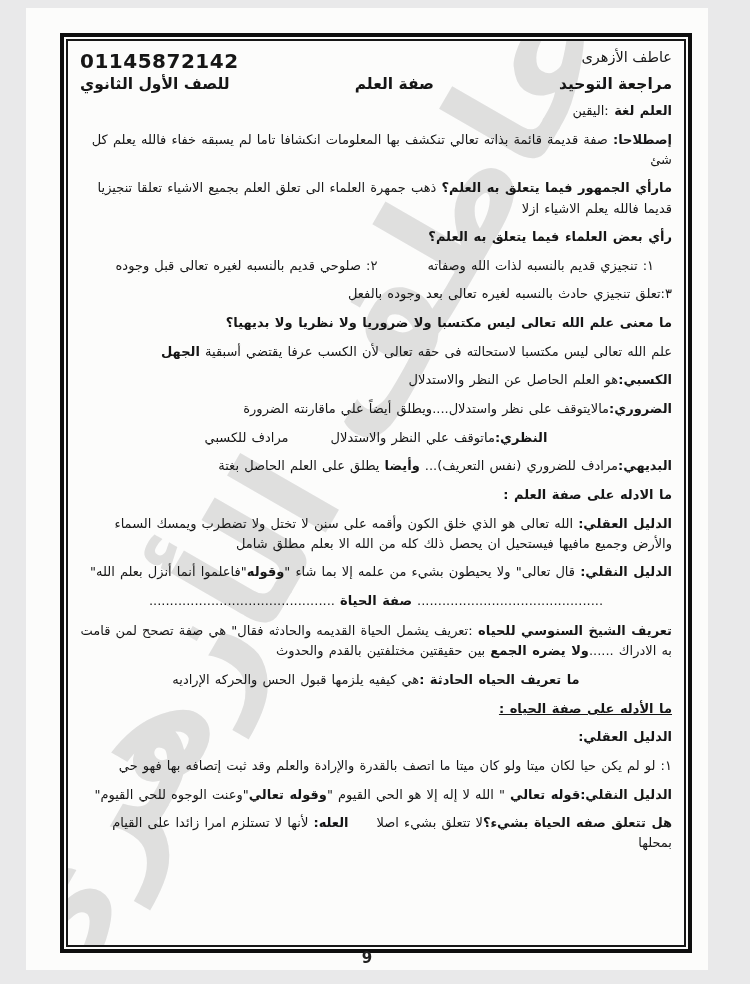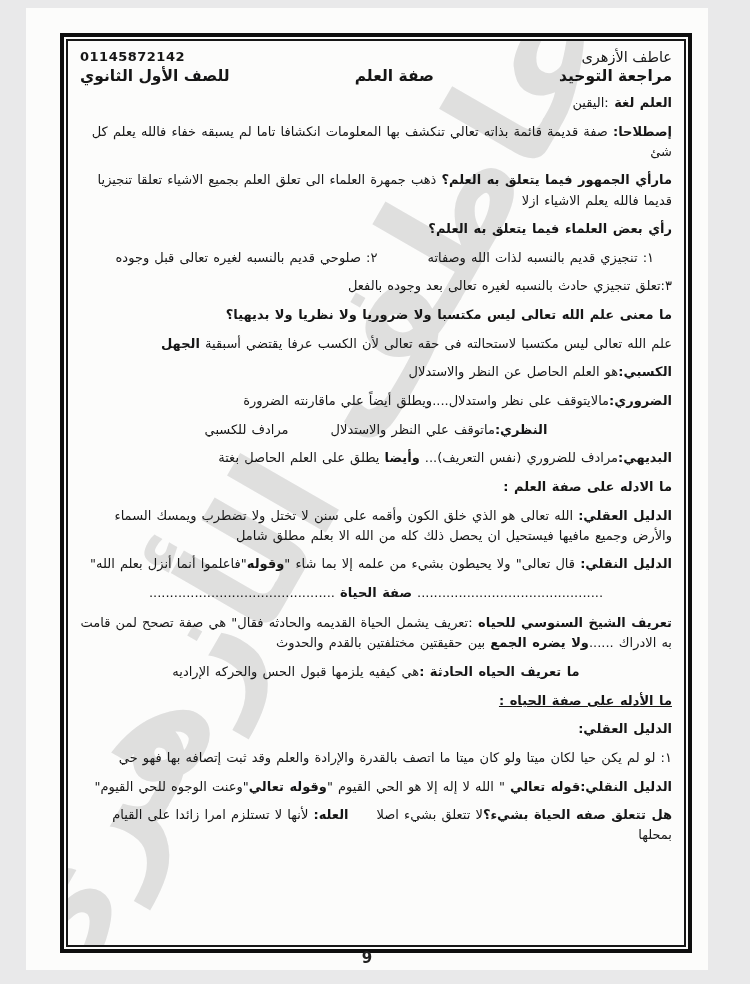--- a/index.html
+++ b/index.html
@@ -38,21 +38,21 @@
     font-weight:bold;
     color:#c8c8c8;
     opacity:.55;
     white-space:nowrap;
     pointer-events:none;
     z-index:0;
     letter-spacing:-4px;
   }
   .content{position:relative;z-index:1;color:#161616;}
   .hdr-row1{display:flex;justify-content:space-between;align-items:flex-start;font-size:14.5px;}
-  .hdr-phone{direction:ltr;font-size:13px;letter-spacing:.5px;font-weight:600;}
+  .hdr-phone{direction:ltr;font-size:20px;letter-spacing:.5px;font-weight:600;}
   .hdr-row2{display:flex;justify-content:space-between;align-items:baseline;font-weight:bold;font-size:15.5px;margin-top:2px;margin-bottom:8px;}
   .line{
     font-size:13px;
     line-height:1.55;
     margin-bottom:8.5px;
     text-align:right;
     word-spacing:1px;
   }
   .b{font-weight:bold;}
   .gap{display:inline-block;}

